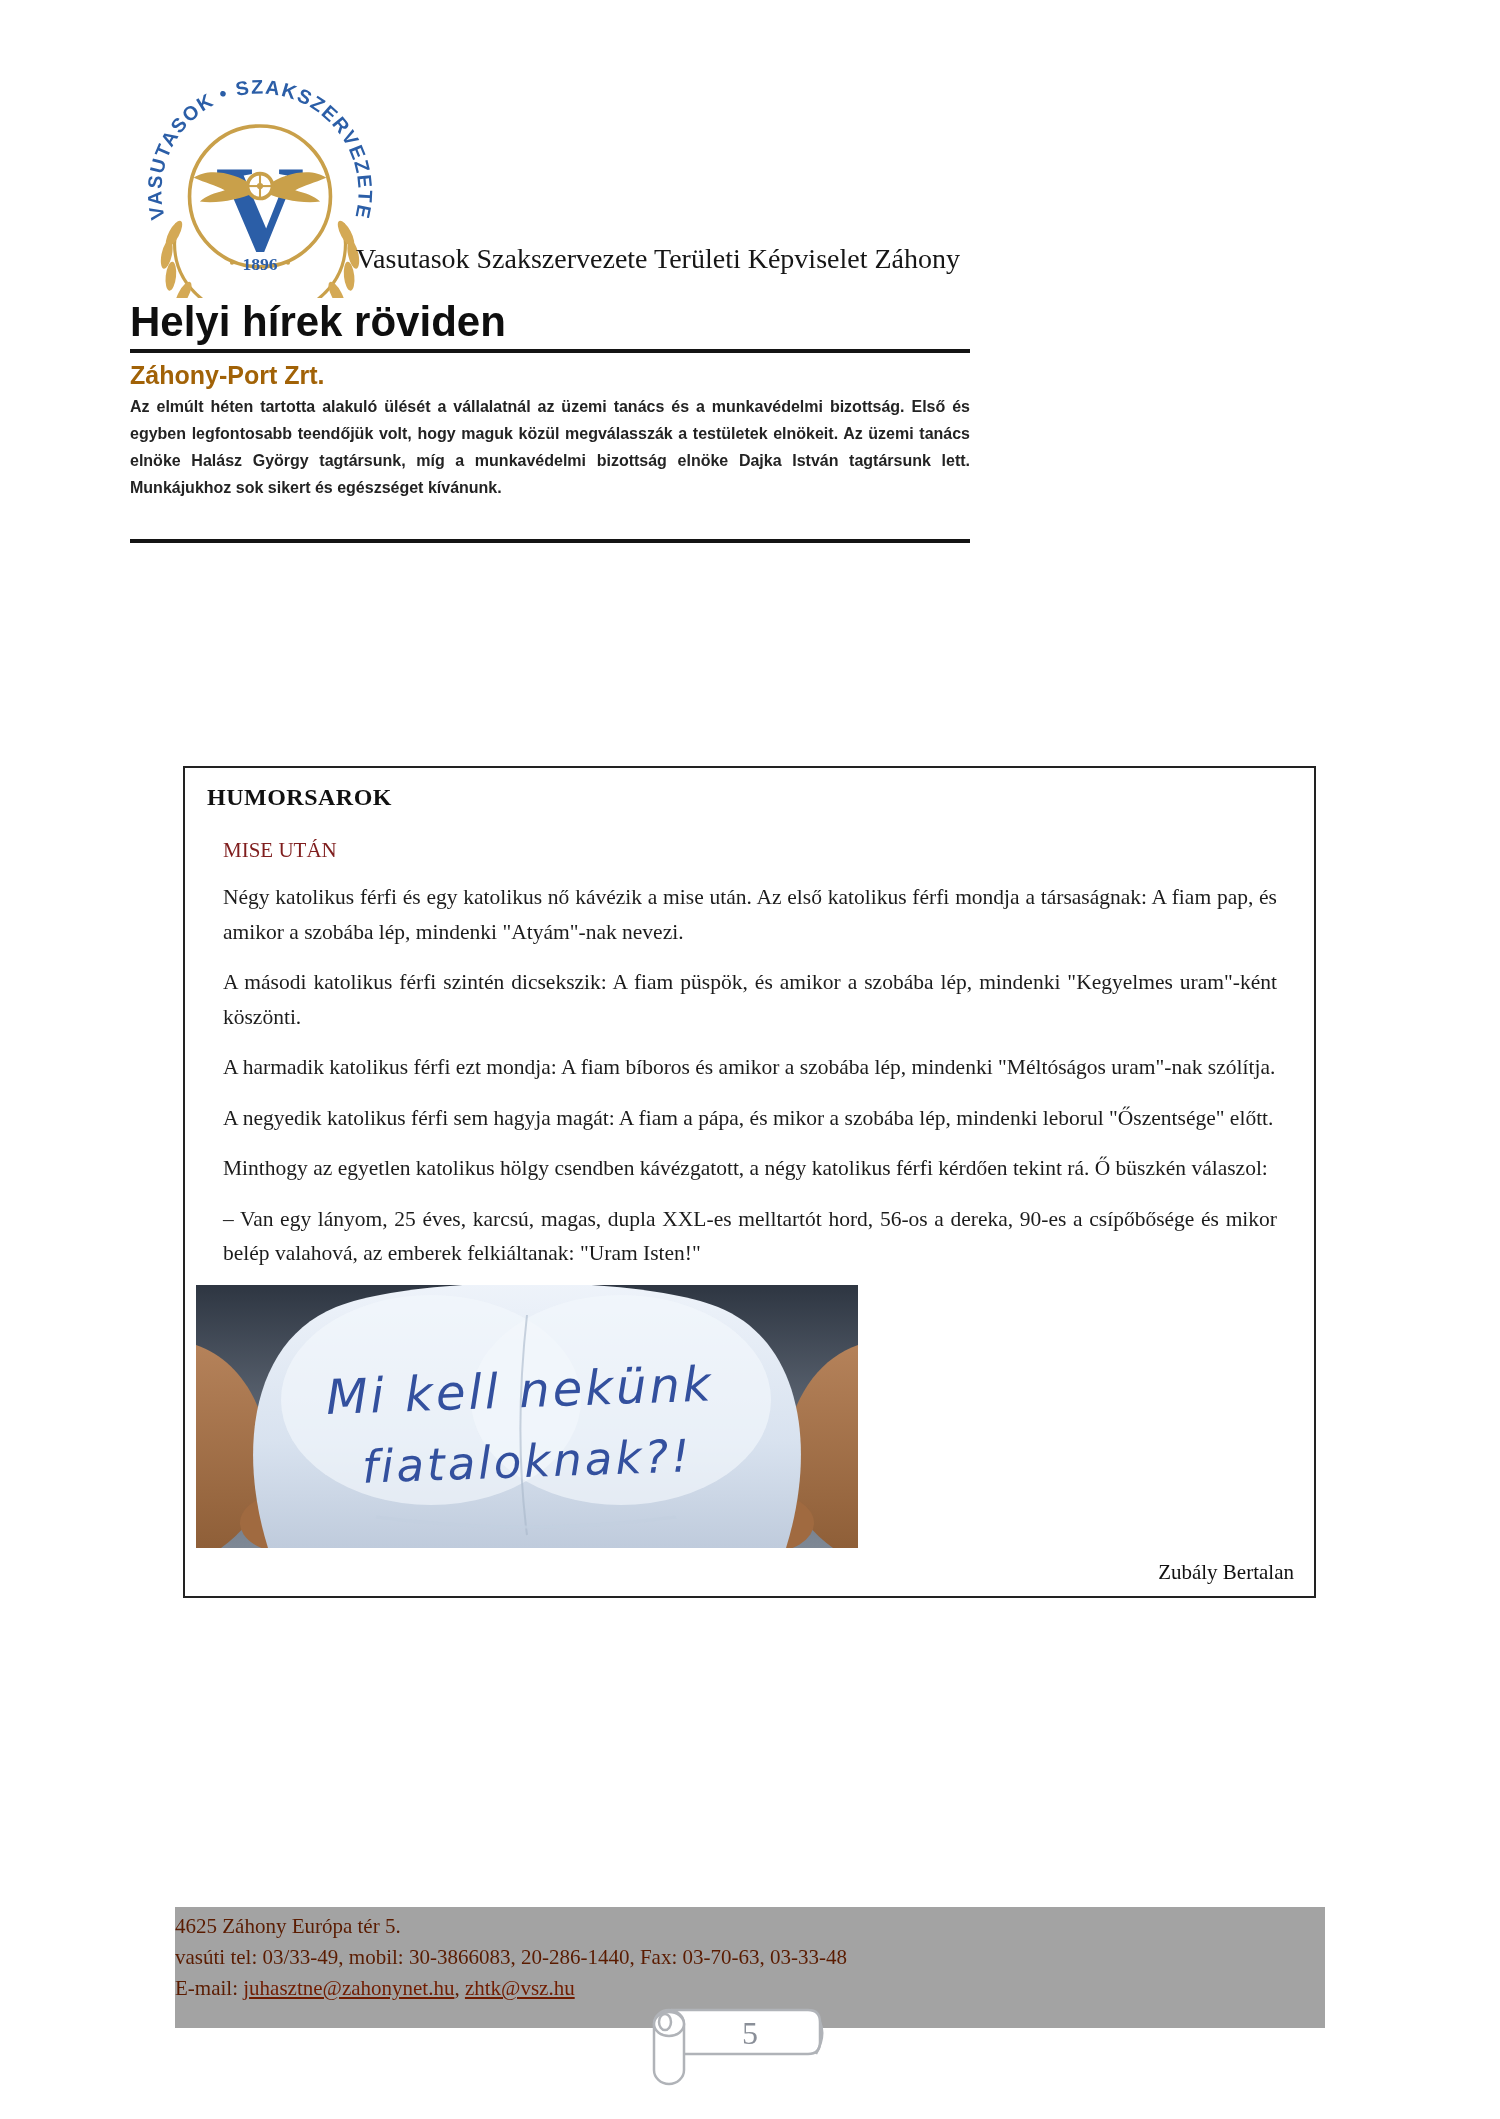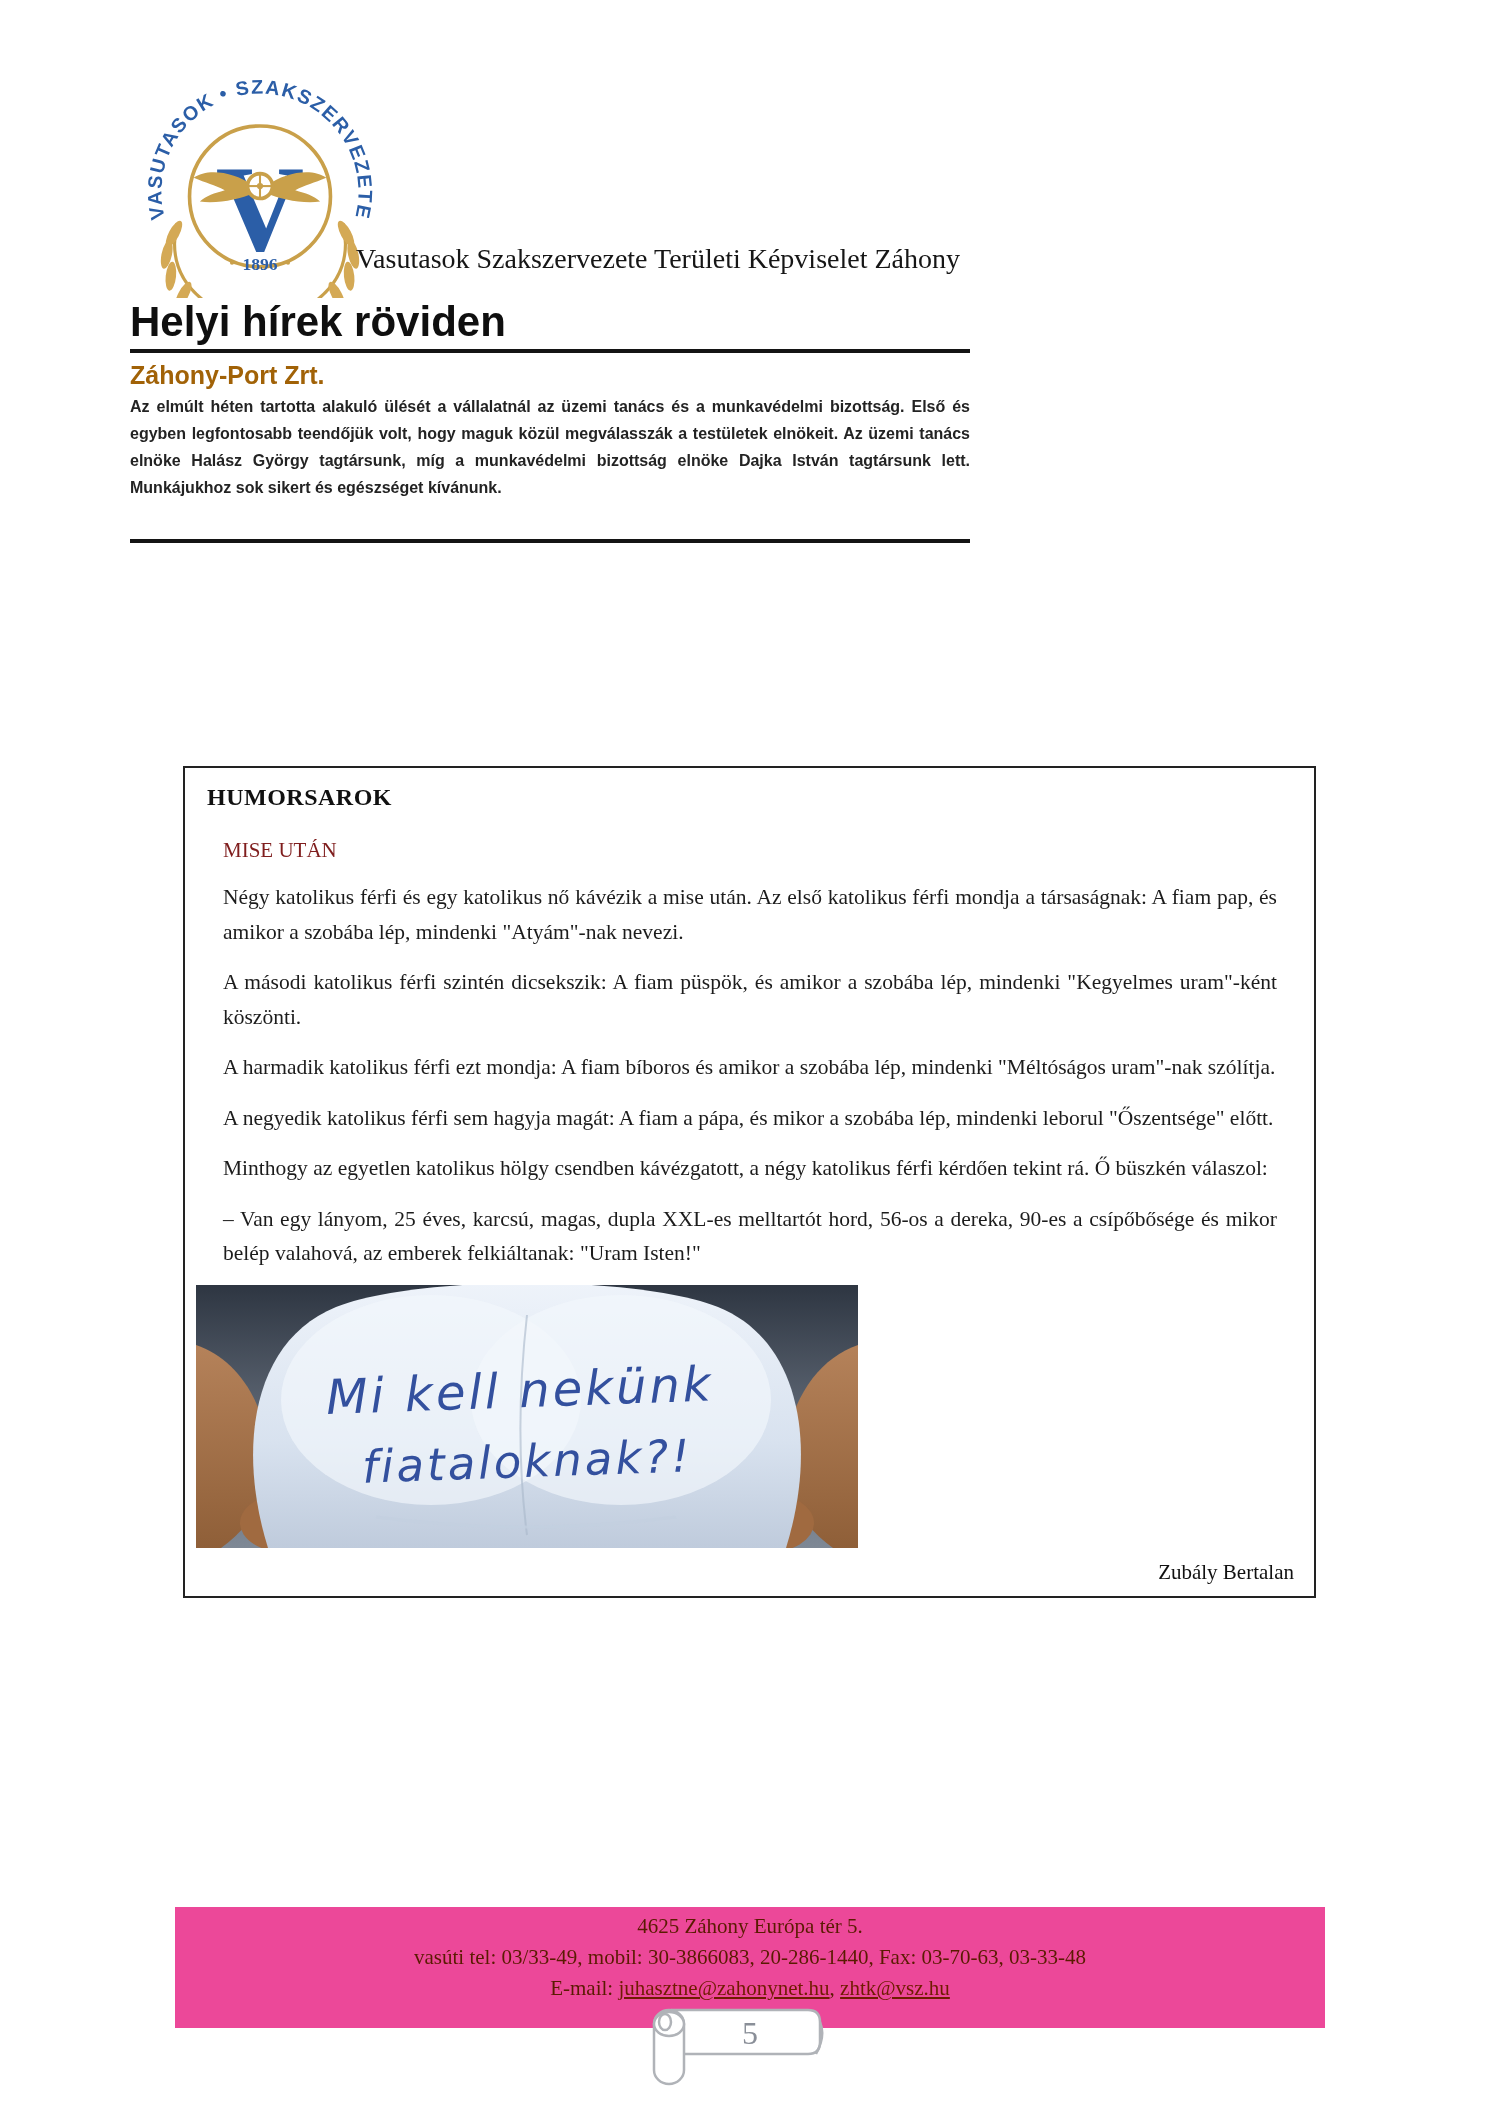--- a/index.html
+++ b/index.html
@@ -41,21 +41,21 @@
     position:absolute; left:22px; top:96px; width:1086px;
     font-size:21.5px; line-height:34.5px; text-align:justify; color:#1c1c1c;
   }
   .humor-text p { margin:16px; }
   .humor-photo { position:absolute; left:11px; top:517px; width:662px; height:263px; }
   .humor-signature { position:absolute; right:20px; top:792px; font-size:21px; color:#111; }
 
   
   .footer {
     position:absolute; left:175px; top:1907px; width:1150px; height:121px;
-    background:#ec4899; text-align:center; font-size:21px; line-height:31px;
+    background:#a3a3a3; font-size:21px; line-height:31px;
     color:#5a1b00; padding-top:4px; box-sizing:border-box;
   }
   .footer a { color:#701c00; text-decoration:underline; cursor:pointer; }
   .page-scroll { position:absolute; left:632px; top:1998px; width:210px; height:100px; }
 </style>
 </head>
 <body>
 
 <div class="page">
 

